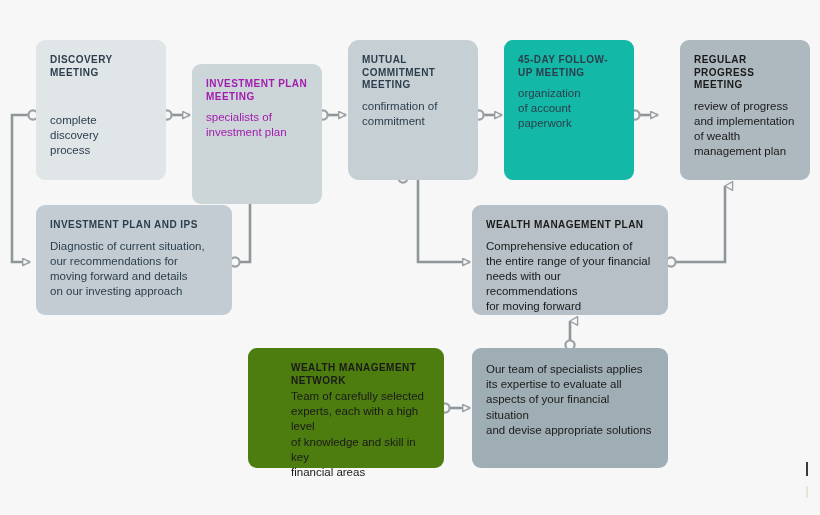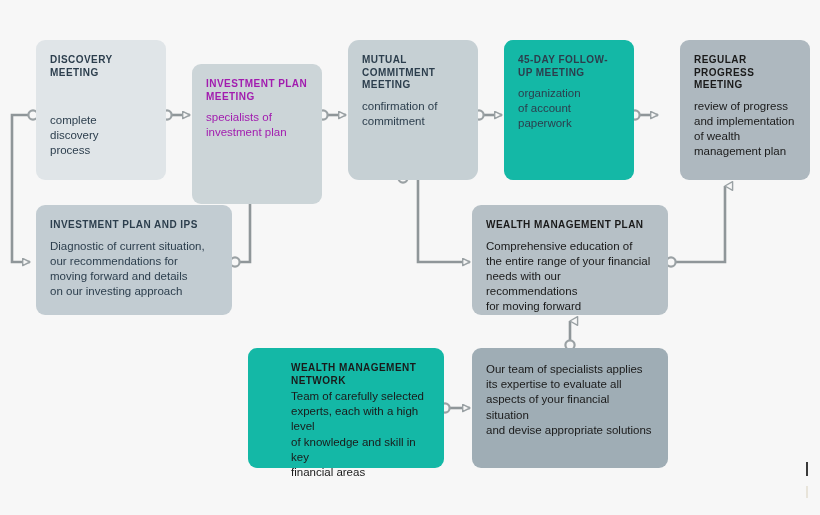--- a/index.html
+++ b/index.html
@@ -173,21 +173,21 @@
   </div>
 
   <div class="node" style="left: 472px; top: 205px; width: 196px; height: 110px; background: rgb(182, 192, 198); color: rgb(26, 26, 26);">
     <p class="title">WEALTH MANAGEMENT PLAN</p>
     <p class="body" style="white-space: pre-line;">Comprehensive education of
 the entire range of your financial
 needs with our recommendations
 for moving forward</p>
   </div>
 
-  <div class="node tight" style="left: 248px; top: 348px; width: 196px; height: 120px; background: #14b8a6; color: rgb(26, 26, 26); padding-left: 43px;">
+  <div class="node tight" style="left: 248px; top: 348px; width: 196px; height: 120px; background: #4d7c0f; color: rgb(26, 26, 26); padding-left: 43px;">
     <p class="title">WEALTH MANAGEMENT NETWORK</p>
     <p class="body" style="white-space: pre-line;">Team of carefully selected
 experts, each with a high level
 of knowledge and skill in key
 financial areas</p>
   </div>
 
   <div class="node tight" style="left: 472px; top: 348px; width: 196px; height: 120px; background: rgb(159, 173, 181); color: rgb(26, 26, 26);">
     <p class="body" style="white-space: pre-line;">Our team of specialists applies
 its expertise to evaluate all

